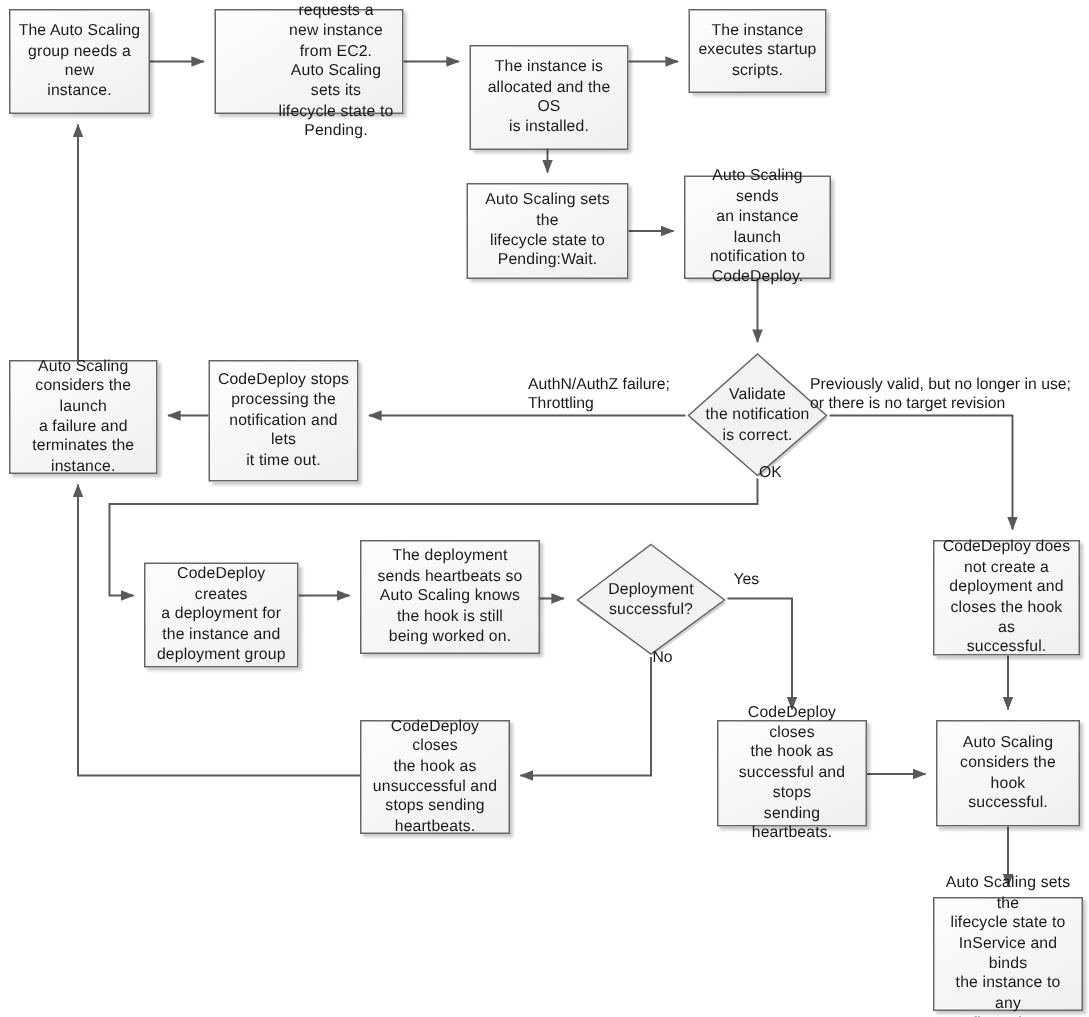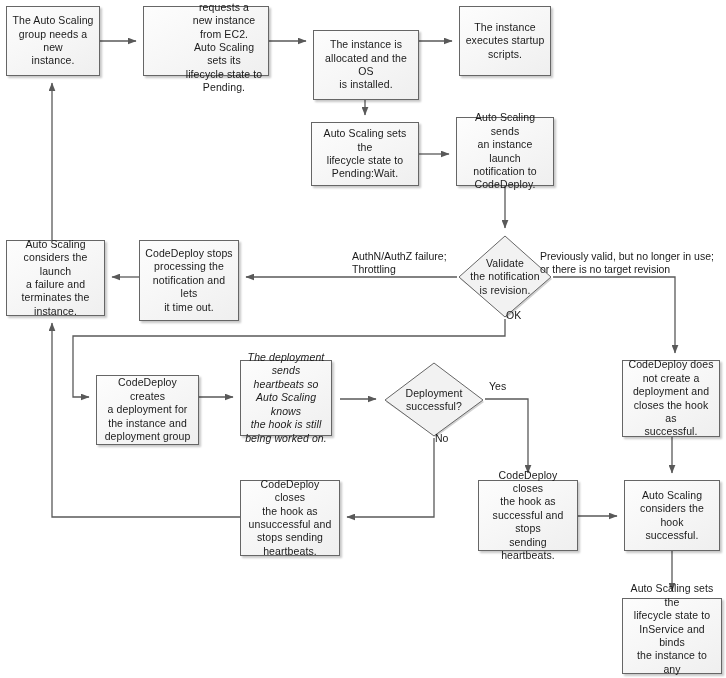--- a/index.html
+++ b/index.html
@@ -116,21 +116,21 @@
         <span class="node-text">Auto Scaling requests a
 new instance from EC2.
 Auto Scaling sets its
 lifecycle state to Pending.</span>
       </div>
       <div class="node box" style="left: 313px; top: 6px; width: 106px; height: 70px; margin-top: 24px;">
         <span class="node-text">The instance is
 allocated and the OS
 is installed.</span>
       </div>
-      <div class="node box" style="left: 459px; top: 6px; width: 92px; height: 70px;">
+      <div class="node box" style="left: 459px; top: 6px; width: 92px; height: 56px;">
         <span class="node-text">The instance
 executes startup
 scripts.</span>
       </div>
       <div class="node box" style="left: 311px; top: 122px; width: 108px; height: 64px;">
         <span class="node-text">Auto Scaling sets the
 lifecycle state to
 Pending:Wait.</span>
       </div>
       <div class="node box" style="left: 456px; top: 117px; width: 98px; height: 69px;">
@@ -139,21 +139,21 @@
 notification to
 CodeDeploy.</span>
       </div>
       <div class="node diamond" style="left: 457px; top: 235px; width: 96px; height: 84px;">
         <svg class="diamond-shape" viewBox="0 0 96 84" preserveAspectRatio="none">
           <polygon points="50,4 95,44 50,83 3,44" fill="rgba(0,0,0,0.18)"></polygon>
           <polygon points="48,1 94,42 48,82 2,42" fill="#f2f2f2" stroke="#666666" stroke-width="1"></polygon>
         </svg>
         <span class="node-text">Validate
 the notification
-is revision.</span>
+is correct.</span>
       </div>
       <div class="node box" style="left: 139px; top: 240px; width: 100px; height: 81px;">
         <span class="node-text">CodeDeploy stops
 processing the
 notification and lets
 it time out.</span>
       </div>
       <div class="node box" style="left: 6px; top: 240px; width: 99px; height: 76px;">
         <span class="node-text">Auto Scaling
 considers the launch
@@ -167,21 +167,21 @@
 deployment and
 closes the hook as
 successful.</span>
       </div>
       <div class="node box" style="left: 96px; top: 362px; width: 103px; height: 70px; margin-top: 13px;">
         <span class="node-text">CodeDeploy creates
 a deployment for
 the instance and
 deployment group</span>
       </div>
-      <div class="node box" style="left: 240px; top: 360px; width: 92px; height: 76px; font-style: italic;">
+      <div class="node box" style="left: 240px; top: 360px; width: 120px; height: 76px;">
         <span class="node-text">The deployment
 sends heartbeats so
 Auto Scaling knows
 the hook is still
 being worked on.</span>
       </div>
       <div class="node diamond" style="left: 383px; top: 362px; width: 102px; height: 76px;">
         <svg class="diamond-shape" viewBox="0 0 102 76" preserveAspectRatio="none">
           <polygon points="53,4 101,40 53,75 3,40" fill="rgba(0,0,0,0.18)"></polygon>
           <polygon points="51,1 100,38 51,74 2,38" fill="#f2f2f2" stroke="#666666" stroke-width="1"></polygon>

